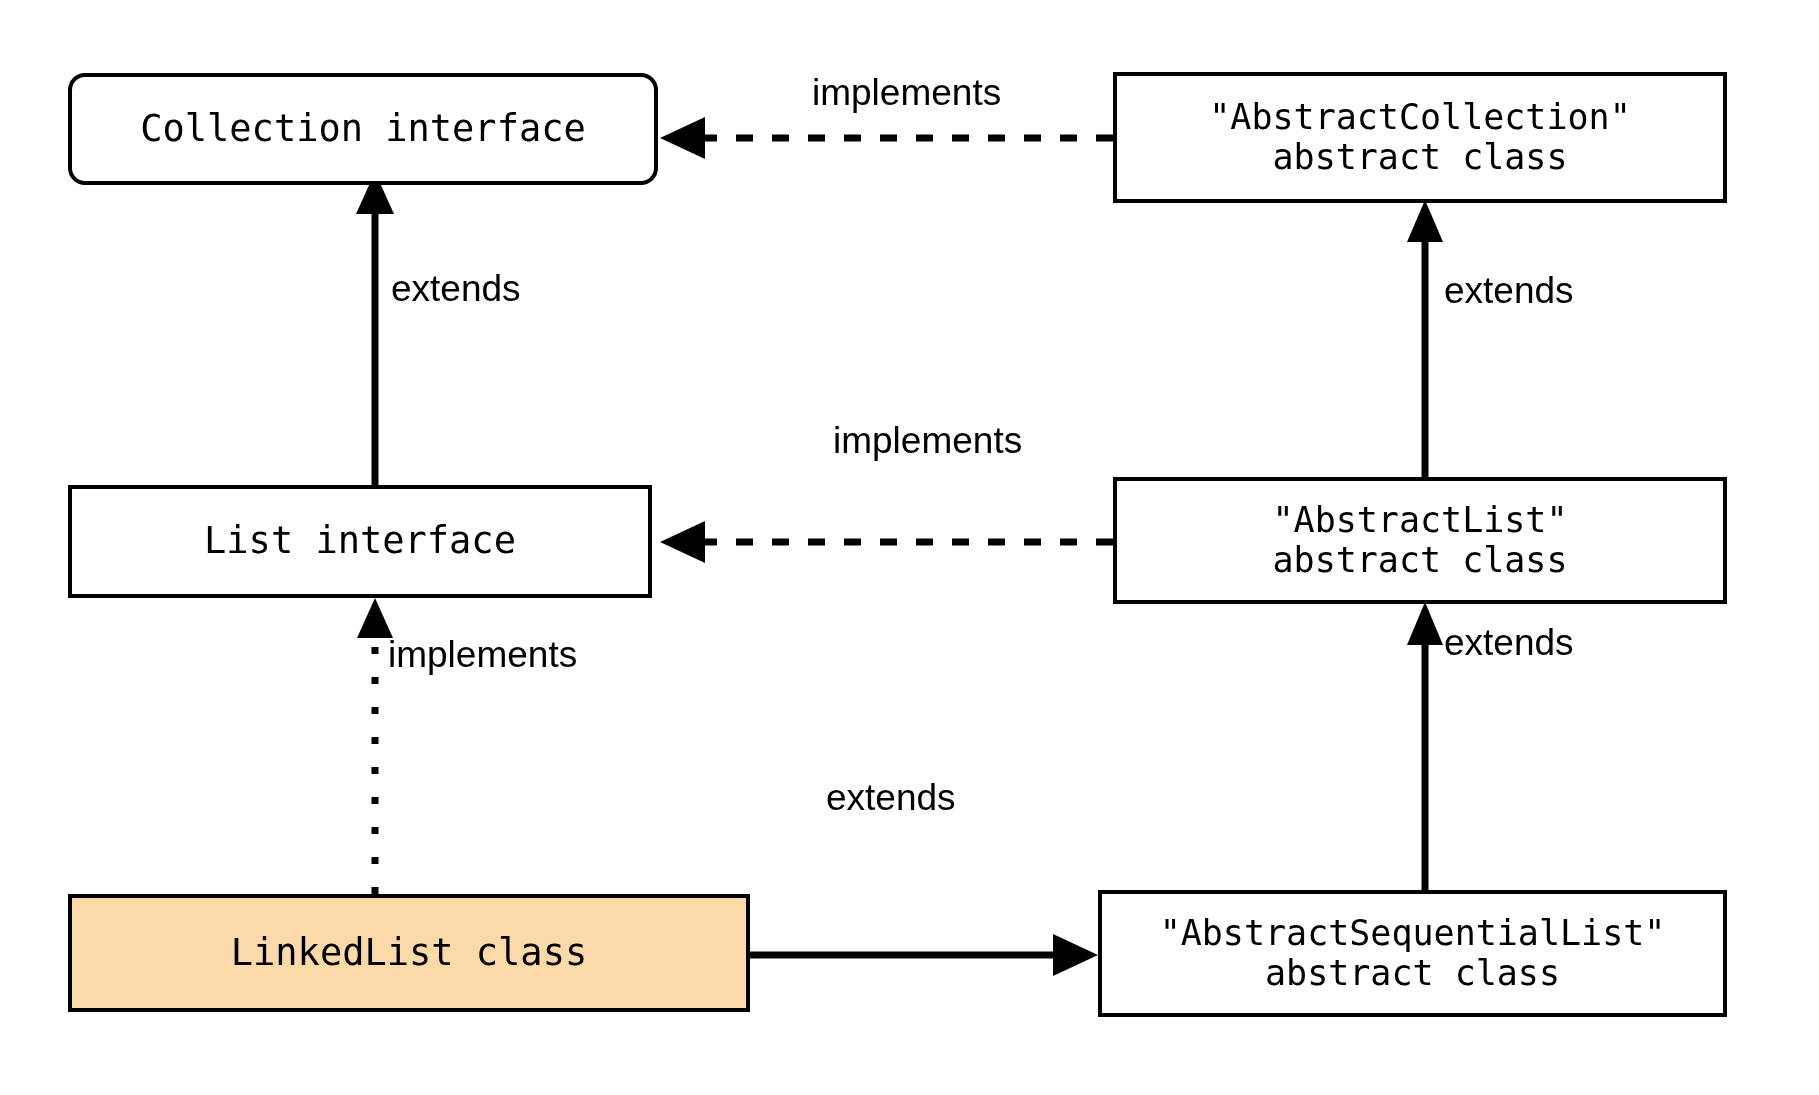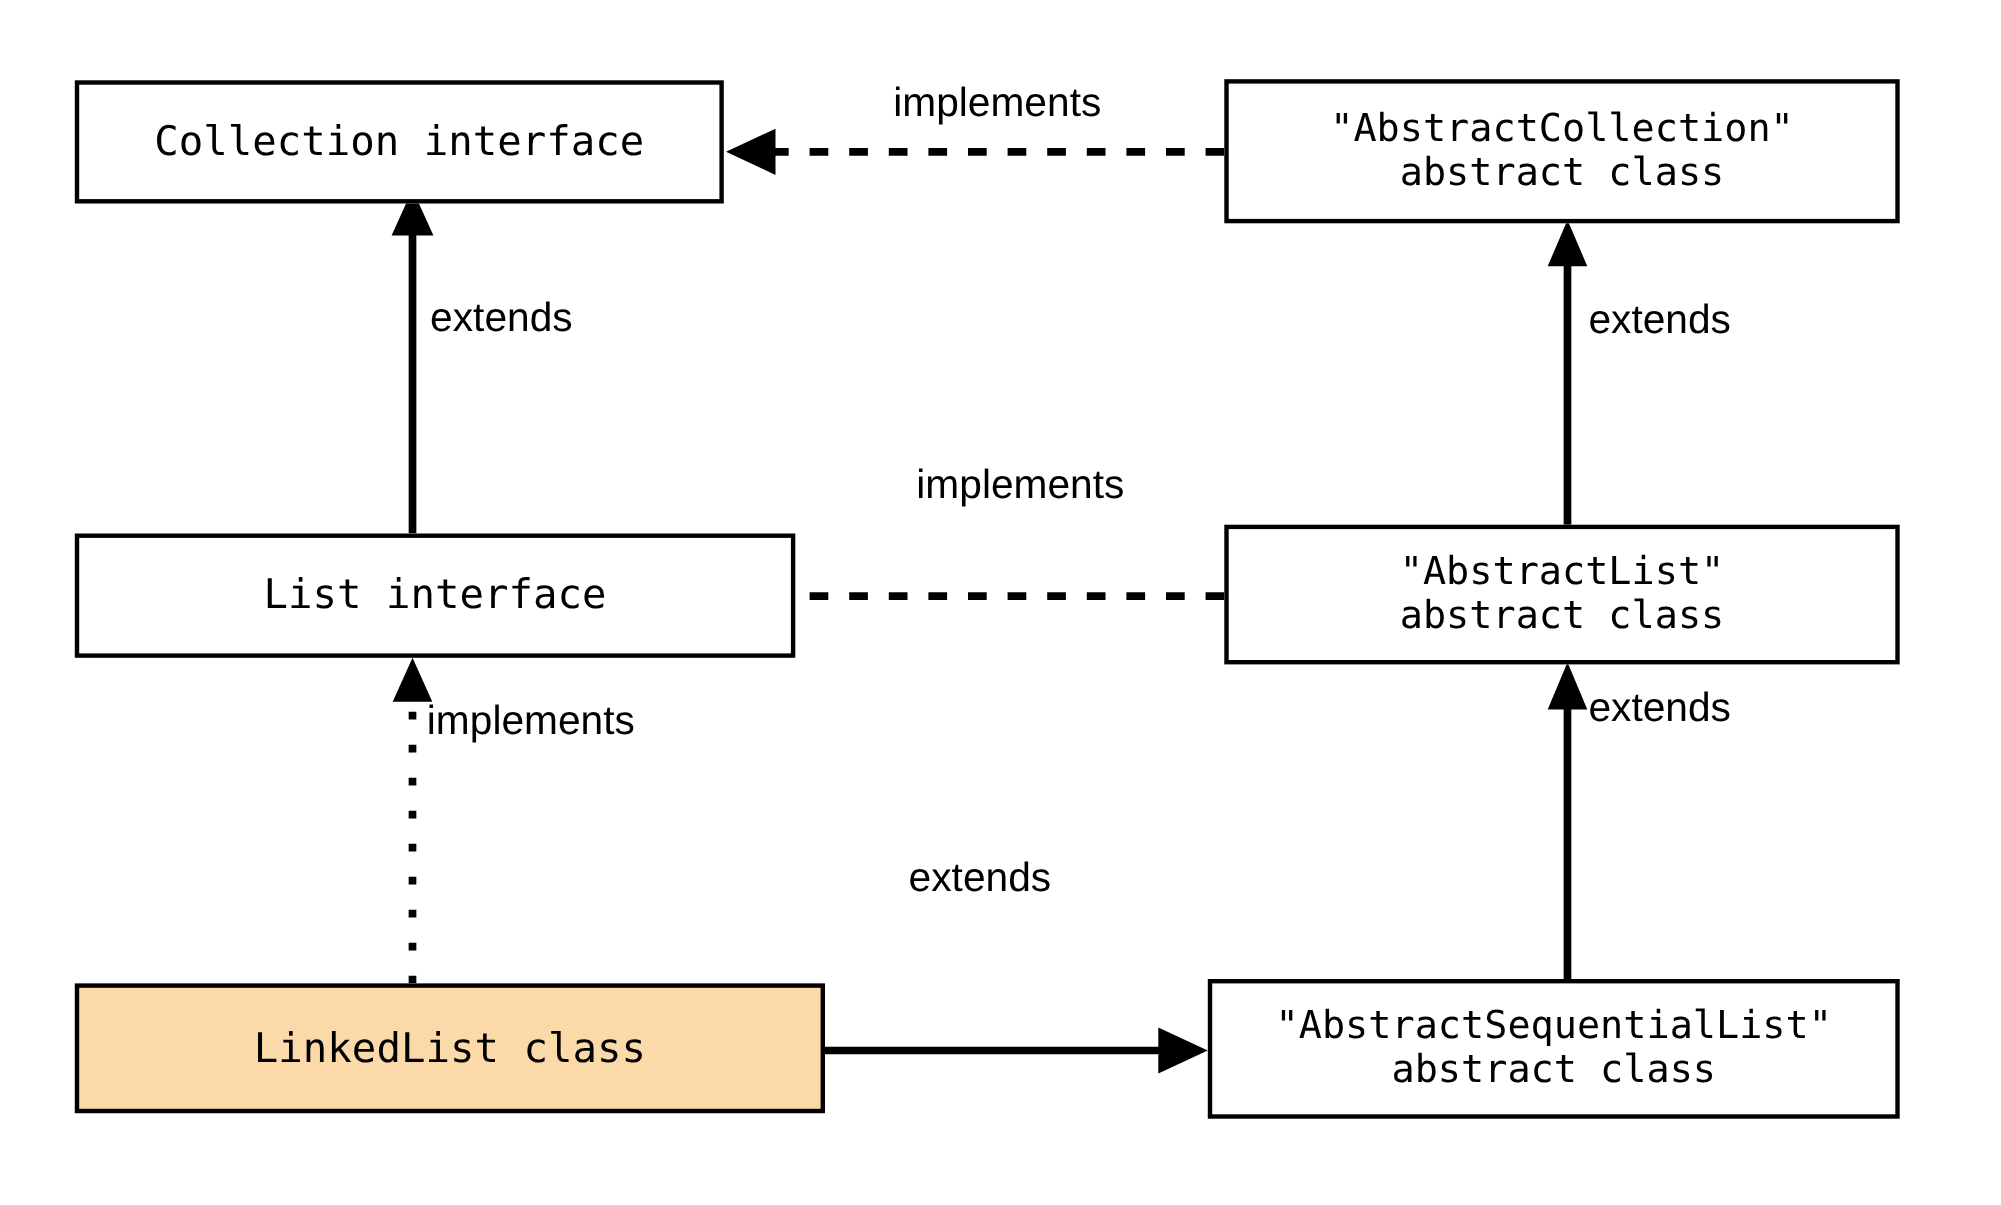--- a/index.html
+++ b/index.html
@@ -35,23 +35,23 @@
   .node .line1,
   .node .line2 {
     display: block;
     width: 100%;
   }
   .node.single { font-size: 37px; letter-spacing: 0px; }
   .node.dual   { font-size: 35px; letter-spacing: 0px; }
   .node.highlight { background: #fcd9a8; }
 
   
-  #box-collection-interface { left: 68px;   top: 73px;  width: 590px; height: 112px; }
+  #box-collection-interface { left: 68px;   top: 73px;  width: 590px; height: 112px; border-radius: 17px; }
   #box-abstract-collection  { left: 1113px; top: 72px;  width: 614px; height: 131px; }
-  #box-list-interface       { left: 68px;   top: 485px; width: 655px; height: 113px; }
+  #box-list-interface       { left: 68px;   top: 485px; width: 584px; height: 113px; }
   #box-abstract-list        { left: 1113px; top: 477px; width: 614px; height: 127px; }
   #box-linkedlist           { left: 68px;   top: 894px; width: 682px; height: 118px; }
   #box-abstract-seq-list    { left: 1098px; top: 890px; width: 629px; height: 127px; }
 
   
   #edges {
     position: absolute;
     left: 0; top: 0;
     width: 1819px;
     height: 1095px;

